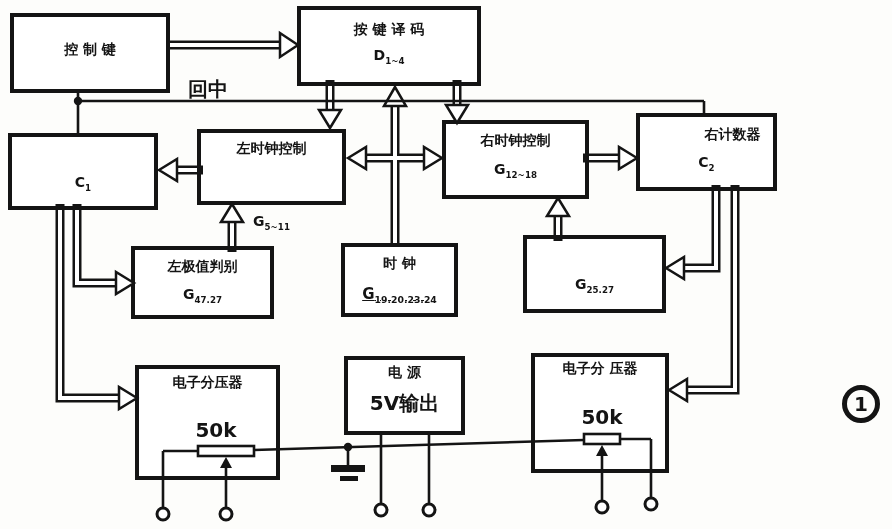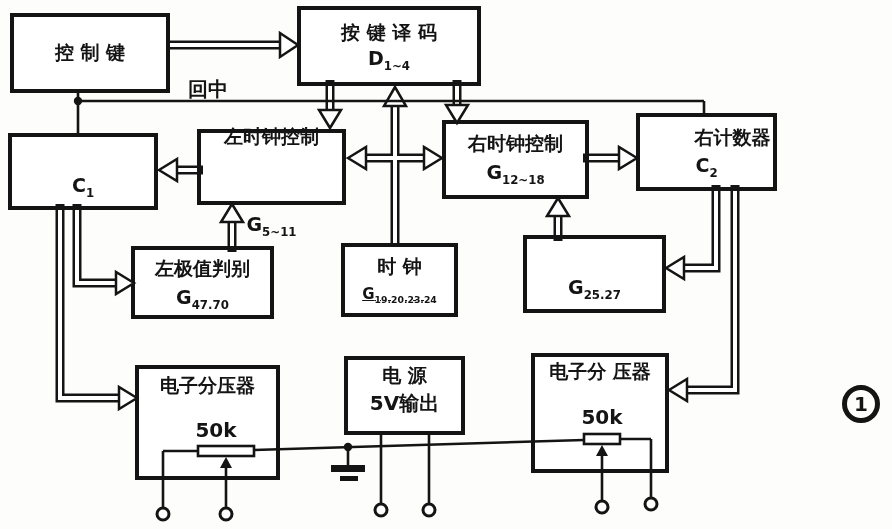--- a/index.html
+++ b/index.html
@@ -3,21 +3,21 @@
 <meta charset="utf-8">
 <style>
   html,body{margin:0;padding:0;background:#ffffff;}
   #fig{
     position:relative;width:892px;height:529px;background:#fdfdfb;overflow:hidden;
     font-family:"DejaVu Sans",sans-serif;color:#141414;
   }
   #diagram-svg{position:absolute;left:0;top:0;}
   .lbl{
     position:absolute;font-weight:700;text-align:center;color:#141414;
-    font-size:19px;line-height:1.1;white-space:nowrap;
+    font-size:14px;line-height:1.1;white-space:nowrap;
     font-family:"DejaVu Sans",sans-serif;
   }
   .lbl sub{font-size:0.62em;font-weight:700;}
   .small{font-size:15px;}
   .big{font-size:20px;}
   .circ{
     position:absolute;left:842px;top:385px;width:28px;height:28px;
     border:5px solid #141414;border-radius:50%;
     display:flex;align-items:center;justify-content:center;
     font-weight:700;font-size:20px;
@@ -166,31 +166,31 @@
   </g>
 </svg>
 
 <div class="lbl" style="left:12px;top:42px;width:156px;">控 制 键</div>
 
 <div class="lbl" style="left:299px;top:22px;width:180px;">按 键 译 码</div>
 <div class="lbl" style="left:299px;top:48px;width:180px;"><span>D</span><sub>1~4</sub></div>
 
 <div class="lbl" style="left:10px;top:175px;width:146px;"><span>C</span><sub>1</sub></div>
 
-<div class="lbl" style="left:199px;top:126px;width:145px;">左时钟控制</div>
+<div class="lbl" style="left:199px;top:142px;width:145px;font-family:Liberation Mono, monospace;">左时钟控制</div>
 <div class="lbl" style="left:199px;top:170px;width:145px;margin-top:44px;"><span>G</span><sub>5~11</sub></div>
 
 <div class="lbl" style="left:444px;top:133px;width:143px;">右时钟控制</div>
 <div class="lbl" style="left:444px;top:162px;width:143px;"><span>G</span><sub>12~18</sub></div>
 
 <div class="lbl" style="left:664px;top:127px;width:137px;">右计数器</div>
 <div class="lbl" style="left:638px;top:155px;width:137px;"><span>C</span><sub>2</sub></div>
 
 <div class="lbl" style="left:133px;top:259px;width:139px;font-family:Liberation Serif, serif;">左极值判别</div>
-<div class="lbl" style="left:133px;top:287px;width:139px;"><span>G</span><sub>47.70</sub></div>
+<div class="lbl" style="left:133px;top:287px;width:139px;"><span>G</span><sub>47.27</sub></div>
 
 <div class="lbl" style="left:343px;top:256px;width:113px;">时  钟</div>
 <div class="lbl small" style="left:343px;top:286px;width:113px;text-decoration:underline;"><span>G</span><sub>19.20.23.24</sub></div>
 
 <div class="lbl" style="left:525px;top:277px;width:139px;"><span>G</span><sub>25.27</sub></div>
 
 <div class="lbl" style="left:137px;top:375px;width:141px;">电子分压器</div>
 <div class="lbl big" style="left:178px;top:419px;width:76px;">50k</div>
 
 <div class="lbl" style="left:346px;top:365px;width:117px;">电  源</div>

